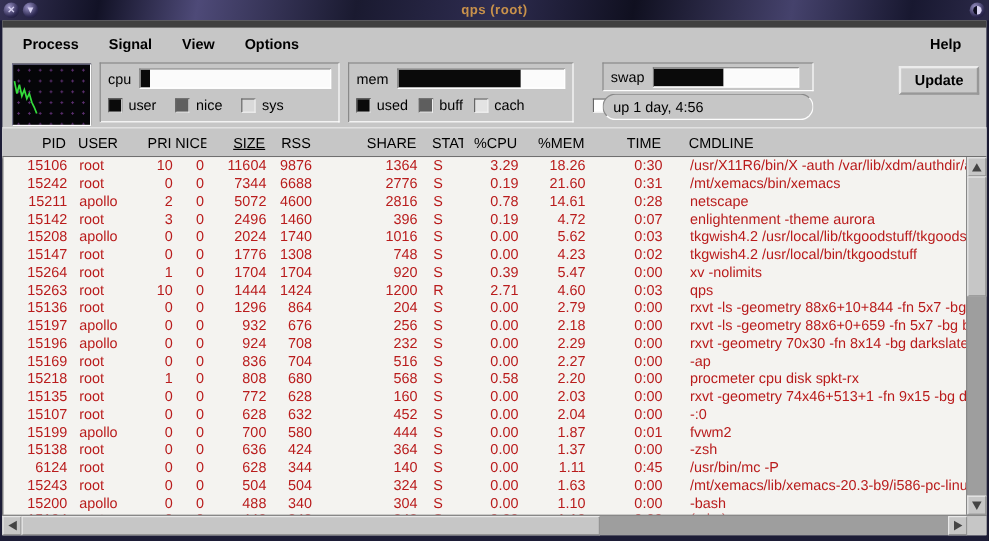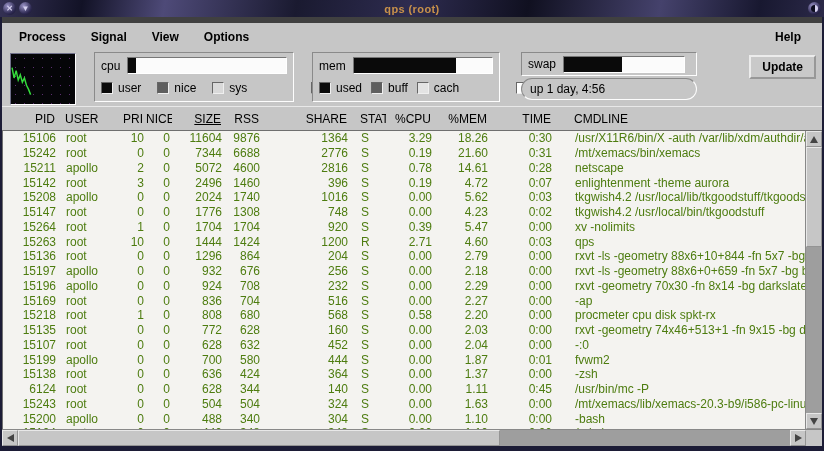--- a/index.html
+++ b/index.html
@@ -18,52 +18,52 @@
 
   
   .main{position:absolute;left:2px;right:2px;top:17px;bottom:5px;background:#c6c6c6;display:flex;flex-direction:column;}
 
   .menubar{height:27px;flex:none;display:flex;align-items:center;font-size:12px;font-weight:bold;color:#000;
     padding:0 10px 0 8px;border-top:6px solid #404040;}
   .menu-item{padding:0 9px;margin-right:7px;}
   .menu-help{margin-left:auto;padding:0 4px;}
 
   
-  .toolbar{height:56px;flex:none;display:flex;align-items:flex-start;padding:2px 6px 0 8px;box-sizing:border-box;gap:11px;}
+  .toolbar{height:56px;flex:none;display:flex;align-items:flex-start;padding:2px 6px 0 8px;box-sizing:border-box;}
   .graph{width:64px;height:50px;flex:none;margin-top:1px;background:#050508;
     border:1px solid;border-color:#70708a #ffffff #ffffff #70708a;position:relative;
     background-image:radial-gradient(circle,#5d2f72 0.8px,rgba(0,0,0,0) 1px);background-size:9px 9px;background-color:#050508;}
   .graph svg{position:absolute;left:0;top:0;width:100%;height:100%;}
   .panel{border:1px solid;border-color:#8a8a8a #fdfdfd #fdfdfd #8a8a8a;background:#c6c6c6;
     padding:3px 6px 3px 6px;margin-left:7px;box-sizing:border-box;}
   .panel-row1{display:flex;align-items:center;height:19px;}
   .meter-label{font-size:12px;color:#000;margin-right:7px;}
   .meter{height:15px;border:1px solid;border-color:#777 #fff #fff #777;display:flex;overflow:hidden;background:#fff;}
   .meter > div{height:100%;flex:none;}
   .legend-row{display:flex;align-items:center;height:20px;margin-top:3px;}
   .legend-item{display:flex;align-items:center;font-size:12px;color:#000;}
   .cpu-panel .legend-item{margin-right:16px;}
   .mem-panel .legend-item{margin-right:9px;}
   .legend-item:last-child{margin-right:0;padding-left:48px;}
   .swatch{width:12px;height:12px;box-sizing:border-box;border:1px solid;border-color:#666 #efefef #efefef #666;margin-right:5px;flex:none;}
-  .swap-col{margin-left:10px;display:flex;flex-direction:column;width:176px;flex:none;}
+  .swap-col{margin-left:24px;display:flex;flex-direction:column;width:176px;flex:none;}
   .swap-box{height:24px;display:flex;align-items:center;padding:0 6px;}
   .uptime-box{height:22px;margin-top:2px;display:flex;align-items:center;font-size:12px;color:#000;padding:0 8px;}
   .update-btn{margin-left:auto;margin-top:3px;flex:none;background:#c9c9c9;border:2px outset #ececec;
     font-size:12px;font-weight:bold;padding:3px 11px;color:#000;cursor:default;}
 
   
   .header-row{height:23px;flex:none;display:flex;align-items:center;font-size:12px;color:#000;background:#c6c6c6;
     border-top:1px solid #e8e8e8;border-bottom:1px solid #6f6f6f;box-shadow:0 1px 0 #ffffff;}
   .sorted{text-decoration:underline;}
 
   
   .content-row{flex:1;display:flex;min-height:0;border-left:1px solid #6f6f6f;}
   .table-view{flex:1;background:#f4f3f0;overflow:hidden;min-width:0;}
-  .trow{display:flex;height:14.75px;align-items:center;white-space:nowrap;color:#4d7c0f;}
+  .trow{display:flex;height:14.75px;align-items:center;white-space:nowrap;color:#b91c1c;}
   .cell{box-sizing:border-box;font-size:12px;line-height:14px;overflow:hidden;flex:none;white-space:nowrap;}
   .ar{text-align:right;padding-right:3px;}
   .c0{width:56px}.c1{width:60px;padding-left:7px}.c2{width:28px}.c3{width:26px}.c4{width:52px}
   .c5{width:38px}.c6{width:88px}.c7{width:36px;padding-left:10px}.c8{width:48px}.c9{width:56px}
   .c10{width:64px}.c11{flex:1 1 auto;min-width:0;padding-left:20px}
 
   
   .vscroll{width:16px;flex:none;background:#9e9e9e;display:flex;flex-direction:column;border-left:1px solid #888;}
   .hscroll-row{height:16px;flex:none;display:flex;background:#9e9e9e;border-top:1px solid #888;}
   .sb-btn{width:16px;height:16px;flex:none;background:#c6c6c6;border:1px outset #e8e8e8;box-sizing:border-box;

